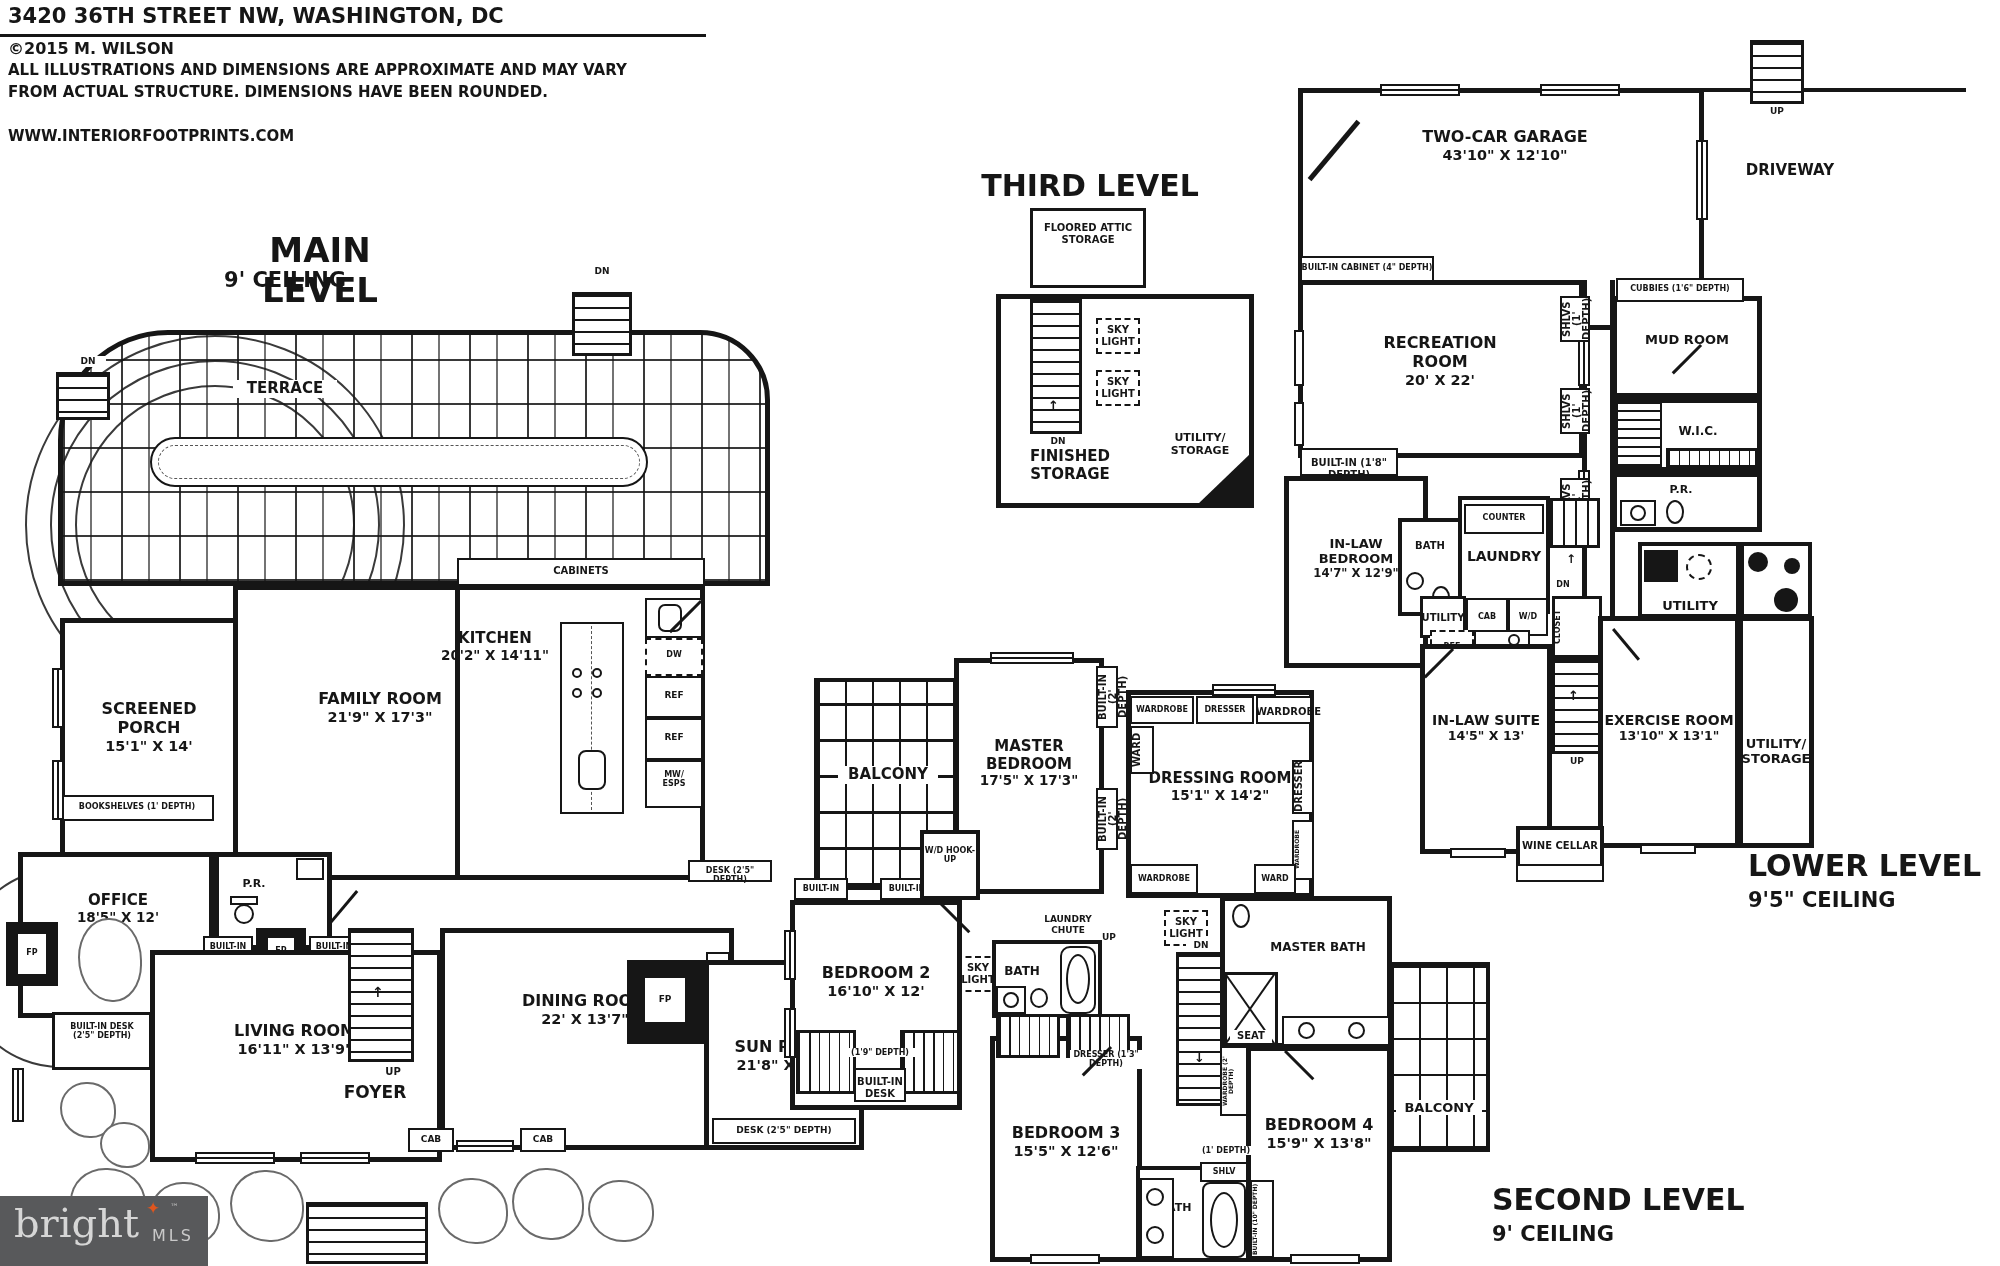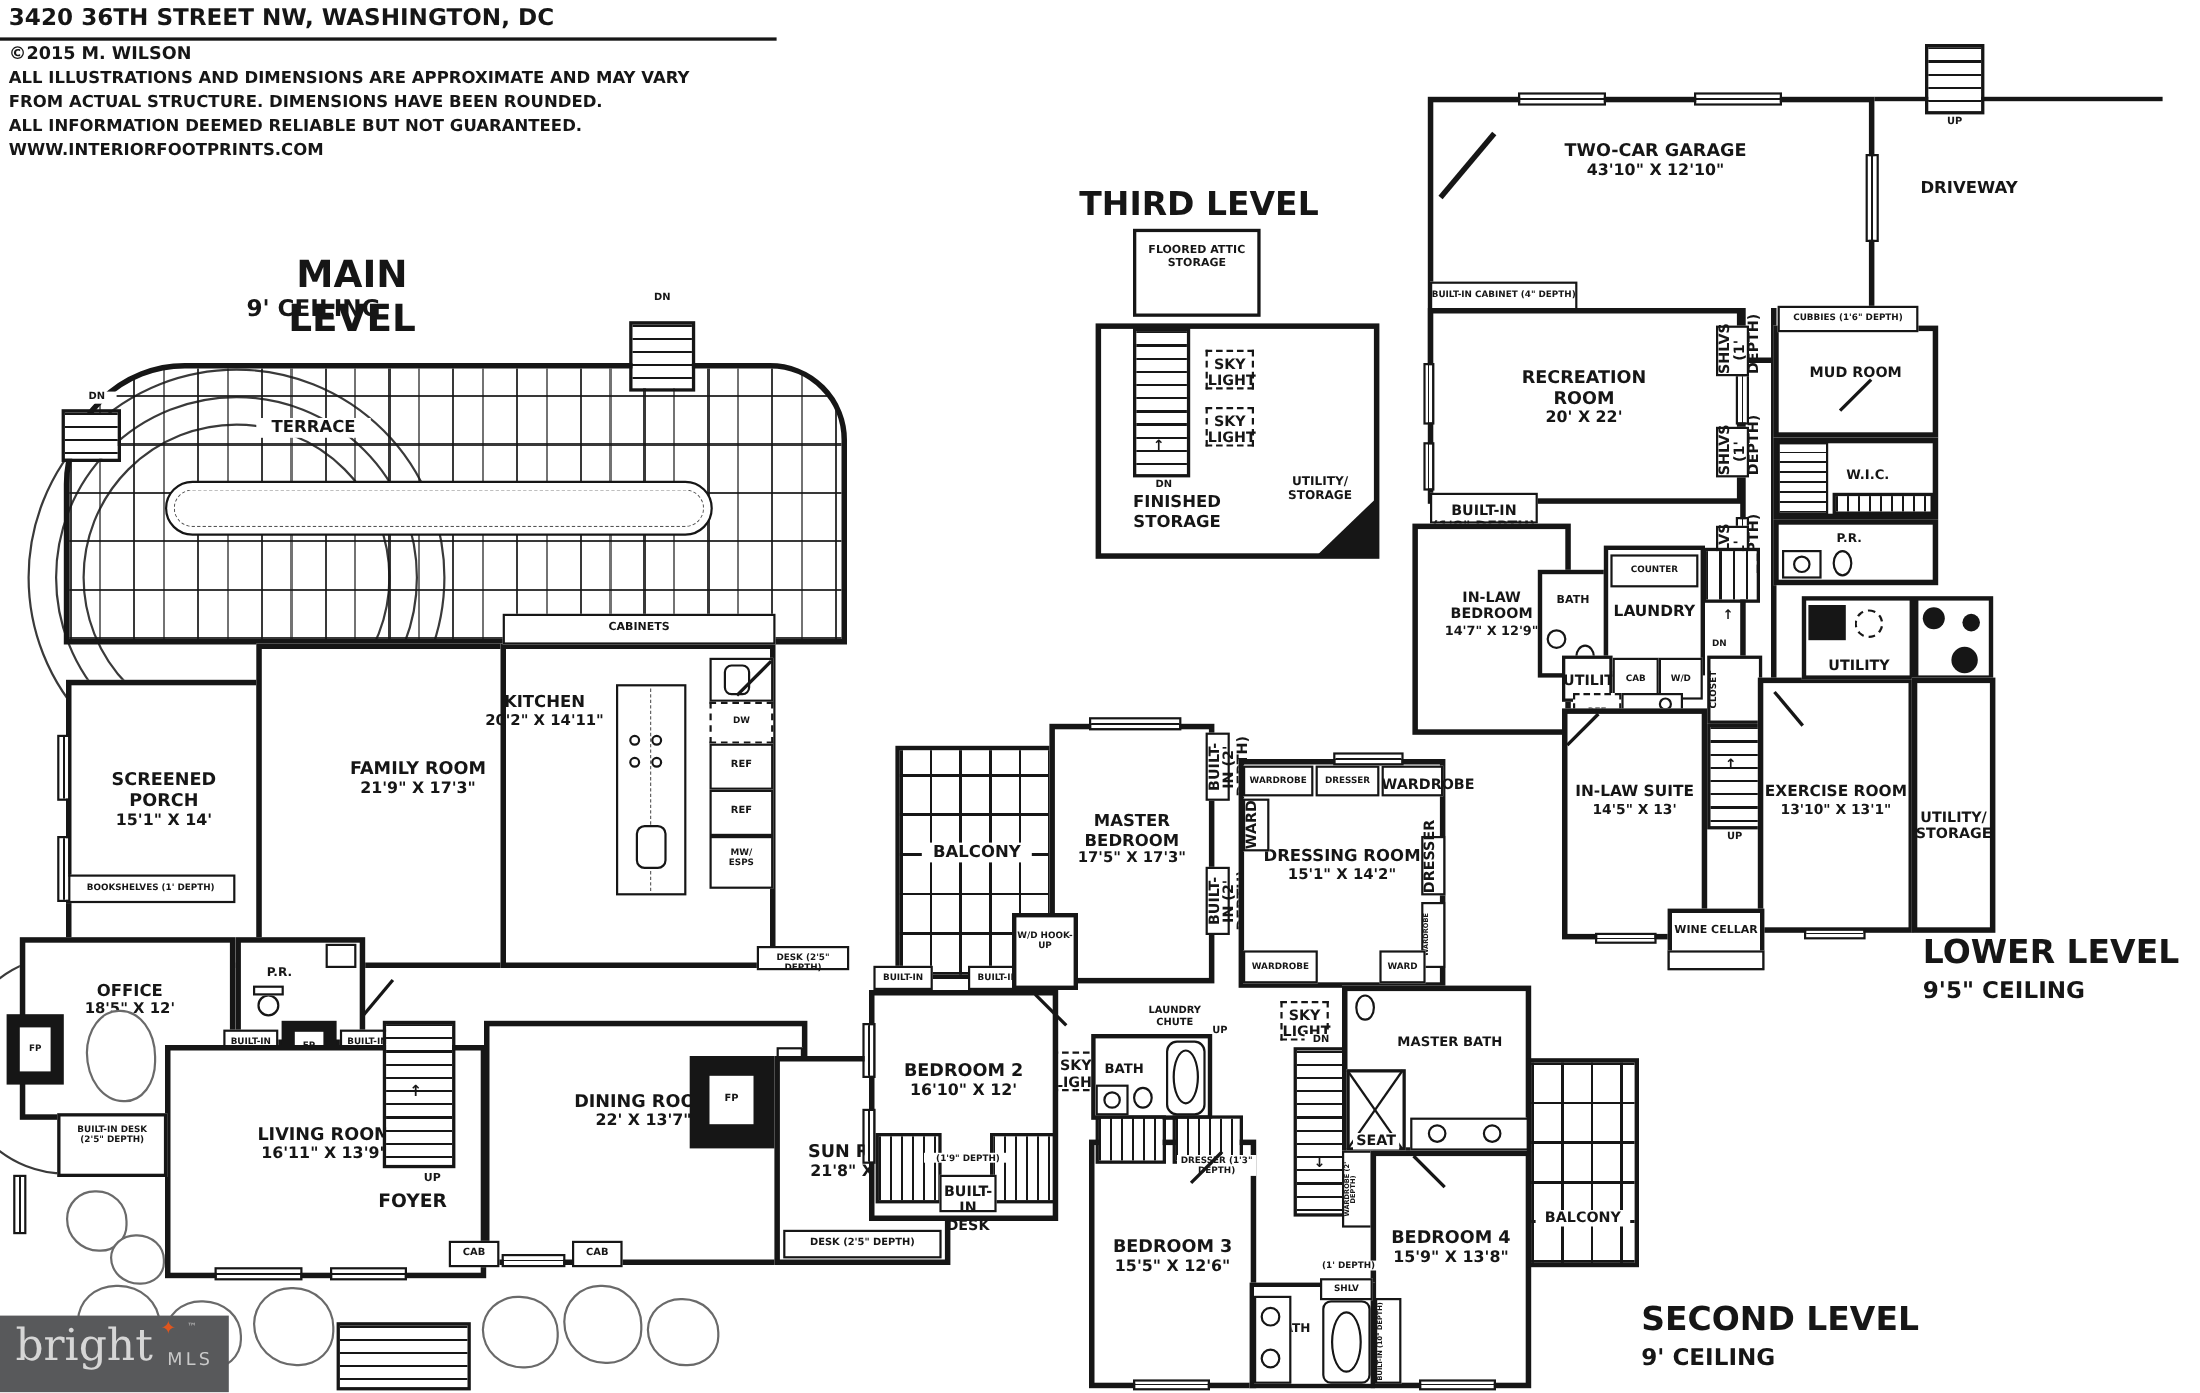--- a/index.html
+++ b/index.html
@@ -13,21 +13,21 @@
   .r2{position:absolute;border:2px solid #161616;background:#fff}
   .lbl{position:absolute;text-align:center;font-weight:700;color:#161616;line-height:1.18}
   .lbl b,.lbl i{display:block;font-style:normal;font-weight:700}
   .lbl i{font-size:.9em}
   .left{text-align:left}
   .chip{background:#fff;padding:0 3px}
   .v{writing-mode:vertical-rl;transform:rotate(180deg);text-align:center;font-weight:700;position:absolute;line-height:1}
   .s34{font-size:34px}.s30{font-size:30px}.s21{font-size:21px}.s17{font-size:17px}
   .s16{font-size:16px}.s15{font-size:15px}.s14{font-size:14px}.s13{font-size:13px}
   .s12{font-size:12px}.s11{font-size:11px}.s10{font-size:10px}.s9{font-size:9px}
-  .s8{font-size:8px}.s7{font-size:13px}.s6{font-size:6px}
+  .s8{font-size:8px}.s7{font-size:10px}.s6{font-size:6px}
   .pav{background:
     repeating-linear-gradient(0deg,rgba(22,22,22,.85) 0 2px,transparent 2px 44px),
     repeating-linear-gradient(90deg,rgba(22,22,22,.85) 0 2px,transparent 2px 58px),
     repeating-linear-gradient(90deg,transparent 0 27px,rgba(22,22,22,.6) 27px 29px,transparent 29px 58px)}
   .brick{background:
     repeating-linear-gradient(0deg,#161616 0 2.5px,transparent 2.5px 36px),
     repeating-linear-gradient(90deg,#161616 0 2.5px,transparent 2.5px 27px)}
   .stairs-h{position:absolute;border:3px solid #161616;background:
     repeating-linear-gradient(to bottom,#161616 0 2px,#fff 2px 12px)}
   .stairs-v{position:absolute;border:3px solid #161616;background:
@@ -56,21 +56,20 @@
 </head>
 <body>
 
 <div id="canvas">
 
   <div class="lbl left s21 a" style="left:8px;top:4px;width:760px">3420 36TH STREET NW, WASHINGTON, DC</div>
   <div class="blk" style="left:0;top:34px;width:706px;height:3px"></div>
   <div class="lbl left s16 a" style="left:8px;top:40px;width:500px">©2015 M. WILSON</div>
   <div class="lbl left s15 a" style="left:8px;top:62px;width:640px">ALL ILLUSTRATIONS AND DIMENSIONS ARE APPROXIMATE AND MAY VARY</div>
   <div class="lbl left s15 a" style="left:8px;top:84px;width:640px">FROM ACTUAL STRUCTURE. DIMENSIONS HAVE BEEN ROUNDED.</div>
-  <div class="lbl left s15 a" style="left:8px;top:106px;width:640px">ALL INFORMATION DEEMED RELIABLE BUT NOT GUARANTEED.</div>
   <div class="lbl left s15 a" style="left:8px;top:128px;width:400px">WWW.INTERIORFOOTPRINTS.COM</div>
 
   <div class="lbl s34" style="left:210px;top:230px;width:220px">MAIN LEVEL</div>
   <div class="lbl s21" style="left:200px;top:268px;width:170px">9' CEILING</div>
 
   <div class="ring" style="left:25px;top:335px;width:380px;height:380px"></div>
   <div class="ring" style="left:50px;top:360px;width:330px;height:330px"></div>
   <div class="ring" style="left:75px;top:385px;width:280px;height:280px"></div>
   <div class="ring" style="left:-40px;top:868px;width:200px;height:200px"></div>
   <div class="r pav" style="left:58px;top:330px;width:712px;height:256px;border-radius:110px 70px 0 0"></div>

